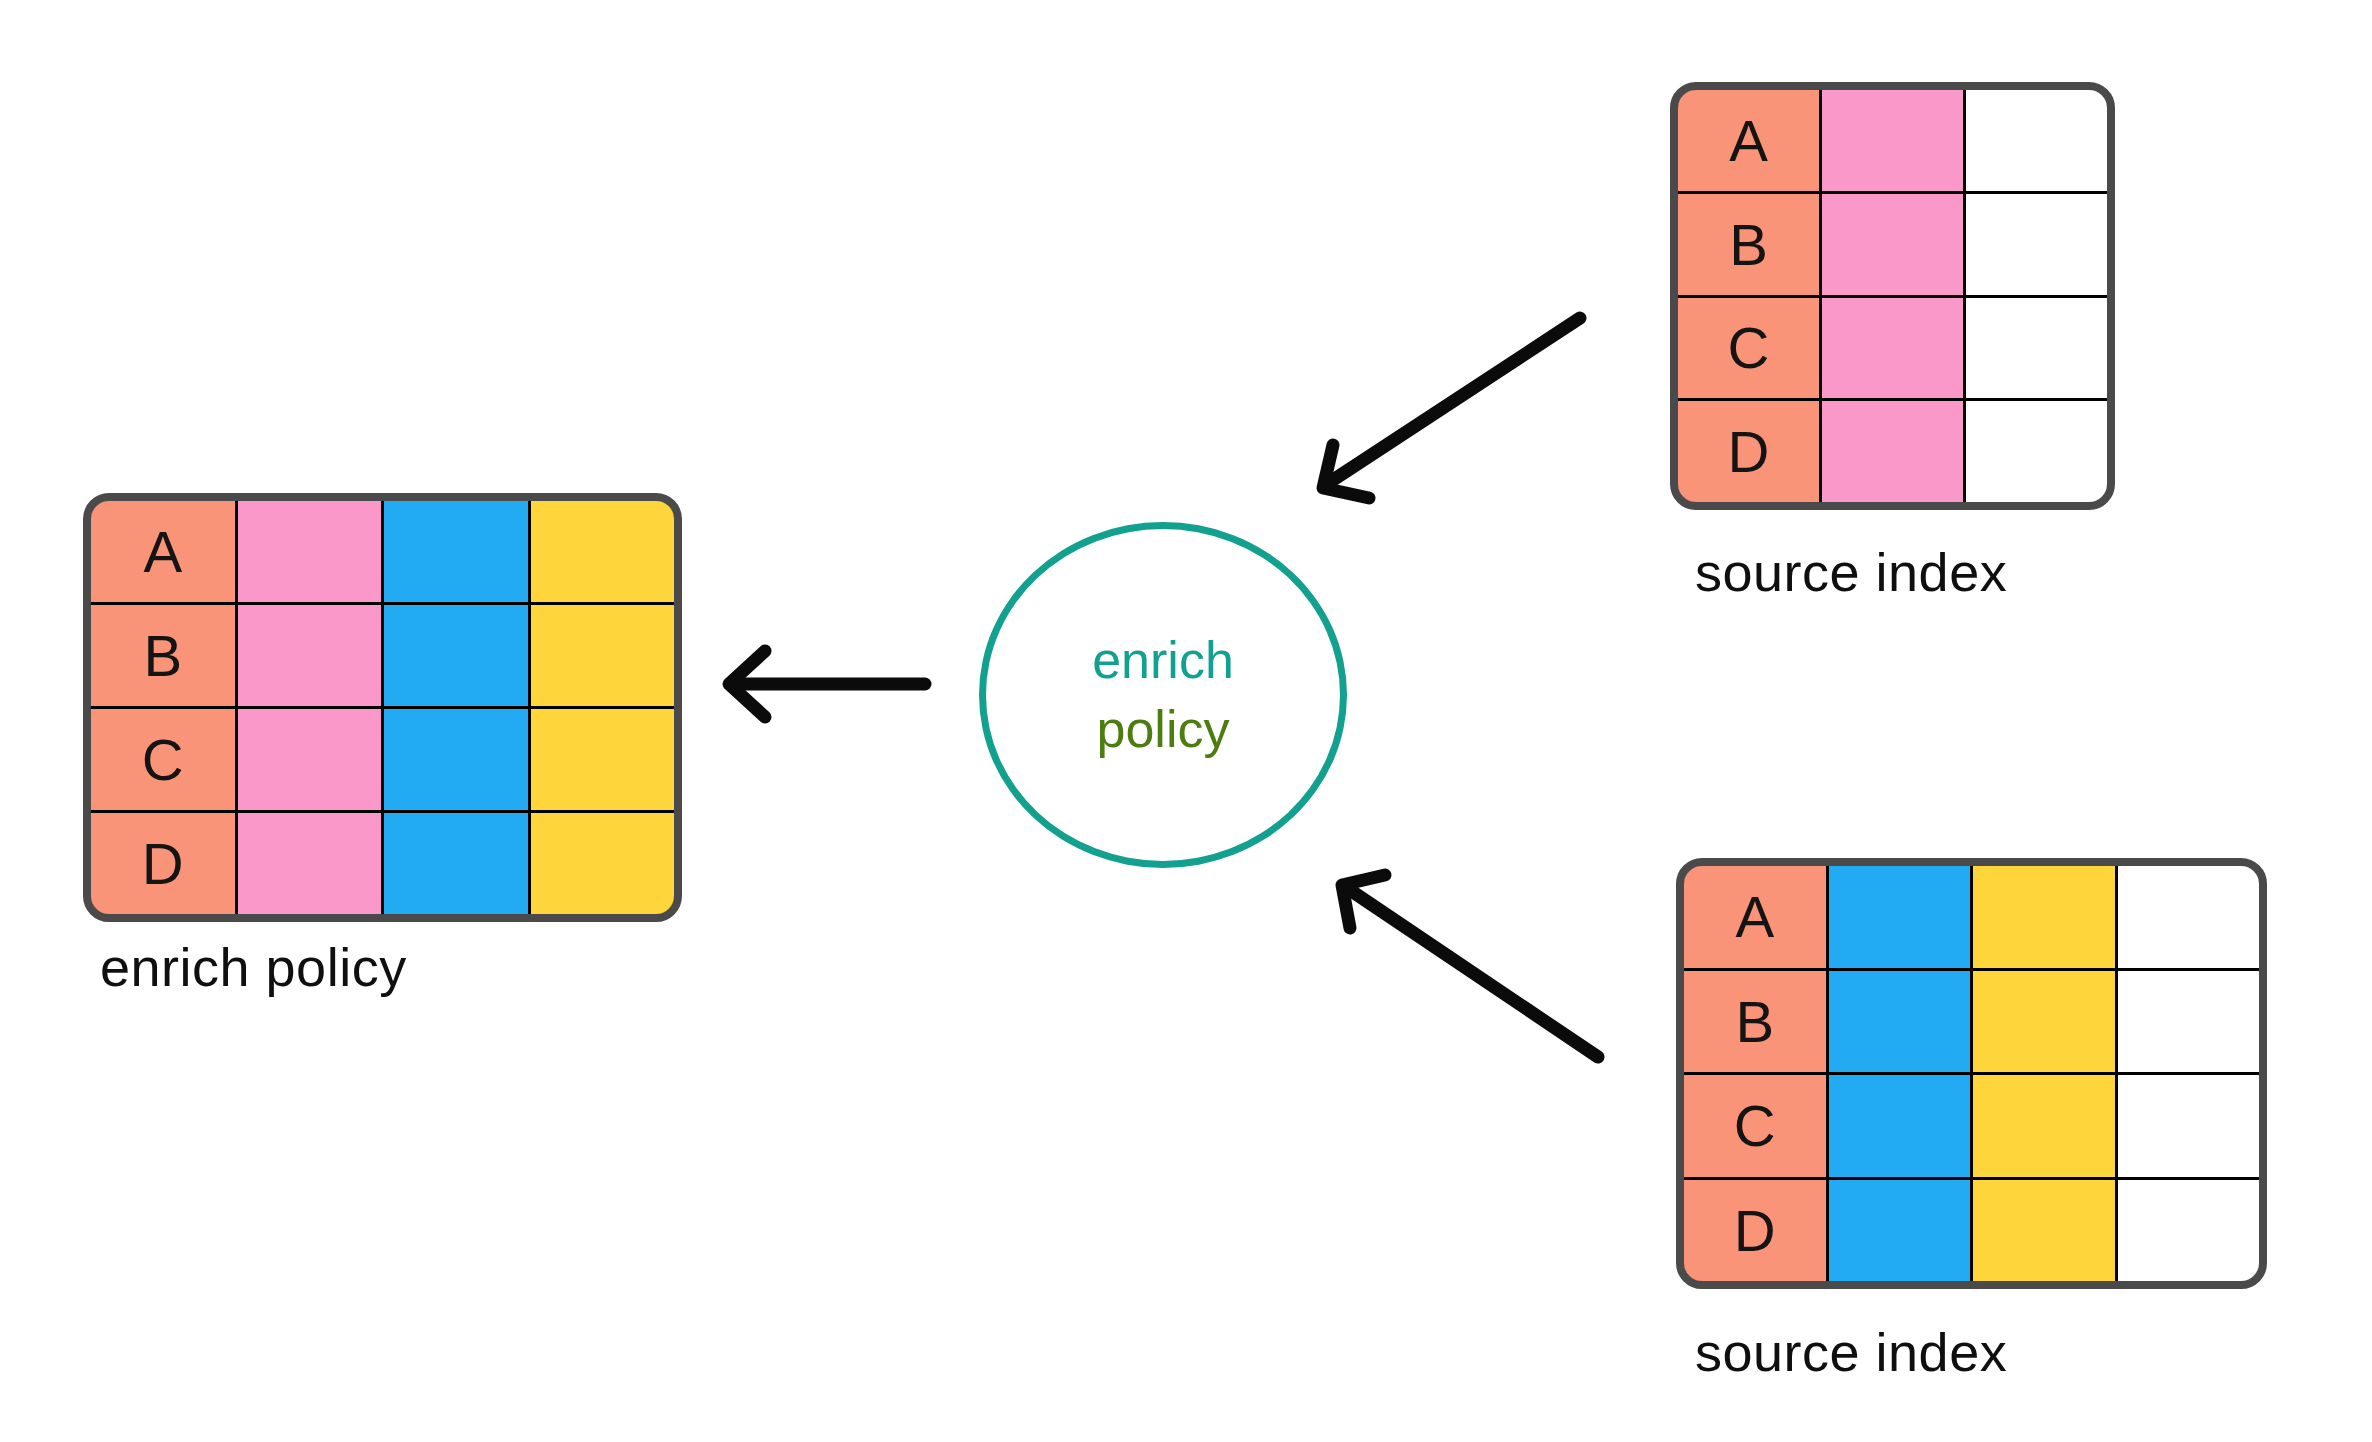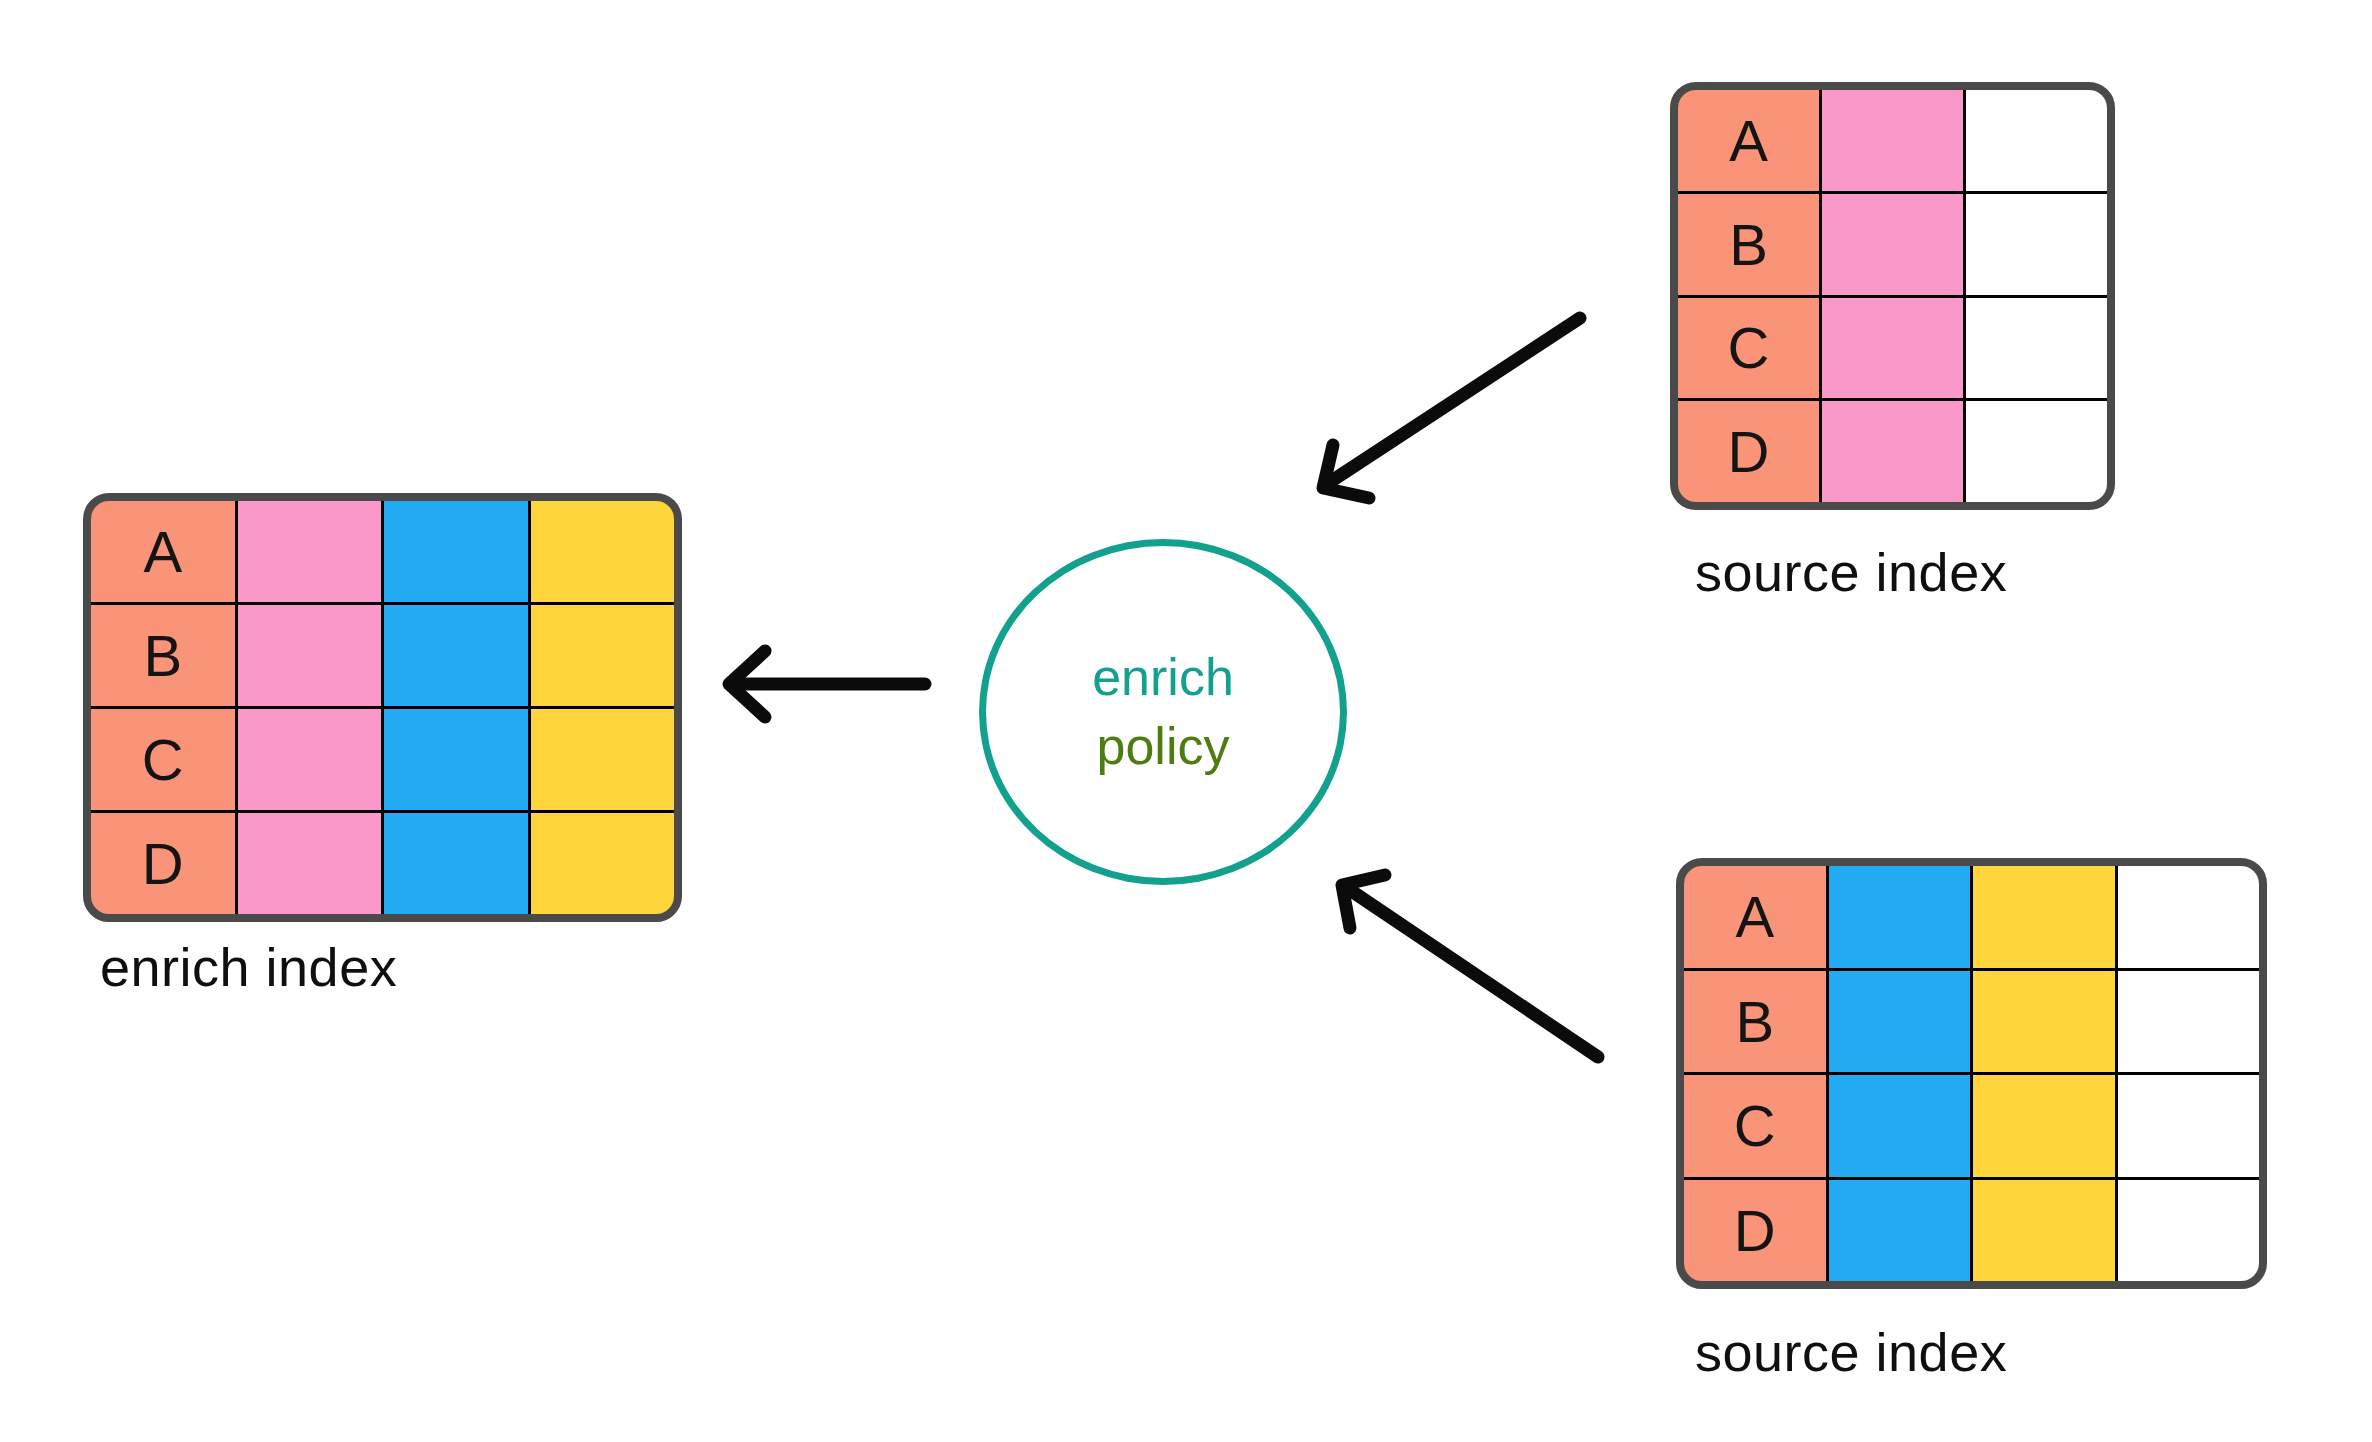--- a/index.html
+++ b/index.html
@@ -36,21 +36,21 @@
   .tlabel {
     position: absolute;
     font-size: 54px;
     color: #0f0f0f;
     white-space: nowrap;
     letter-spacing: 0.5px;
   }
   #policy-circle {
     position: absolute;
     left: 979px;
-    top: 539px;
+    top: 522px;
     width: 368px;
     height: 346px;
     box-sizing: border-box;
     border: 7px solid #12a08f;
     border-radius: 50%;
     background: #ffffff;
     display: flex;
     flex-direction: column;
     align-items: center;
     justify-content: center;
@@ -100,21 +100,21 @@
       <div class="cell" style="background-color: rgb(34, 170, 242);"></div>
       <div class="cell" style="background-color: rgb(254, 214, 59);"></div>
       <div class="cell" style="background-color: rgb(250, 148, 120);">
           <span>D</span>
         </div>
       <div class="cell" style="background-color: rgb(249, 152, 201);"></div>
       <div class="cell" style="background-color: rgb(34, 170, 242);"></div>
       <div class="cell" style="background-color: rgb(254, 214, 59);"></div>
     </div>
   </div>
-  <div class="tlabel" style="left: 100px; top: 936px; color: rgb(15, 15, 15);">enrich index</div>
+  <div class="tlabel" style="left: 100px; top: 936px; color: rgb(15, 15, 15);">enrich policy</div>
 
   <div class="dtable" style="left: 1670px; top: 82px; width: 445px; height: 428px; border-color: rgb(74, 74, 74);">
     <div class="grid" style="grid-template-columns: repeat(3, 1fr); grid-template-rows: repeat(4, 1fr); background-color: rgb(0, 0, 0);">
       <div class="cell" style="background-color: rgb(250, 148, 120);">
           <span>A</span>
         </div>
       <div class="cell" style="background-color: rgb(249, 152, 201);"></div>
       <div class="cell" style="background-color: rgb(255, 255, 255);"></div>
       <div class="cell" style="background-color: rgb(250, 148, 120);">
           <span>B</span>

